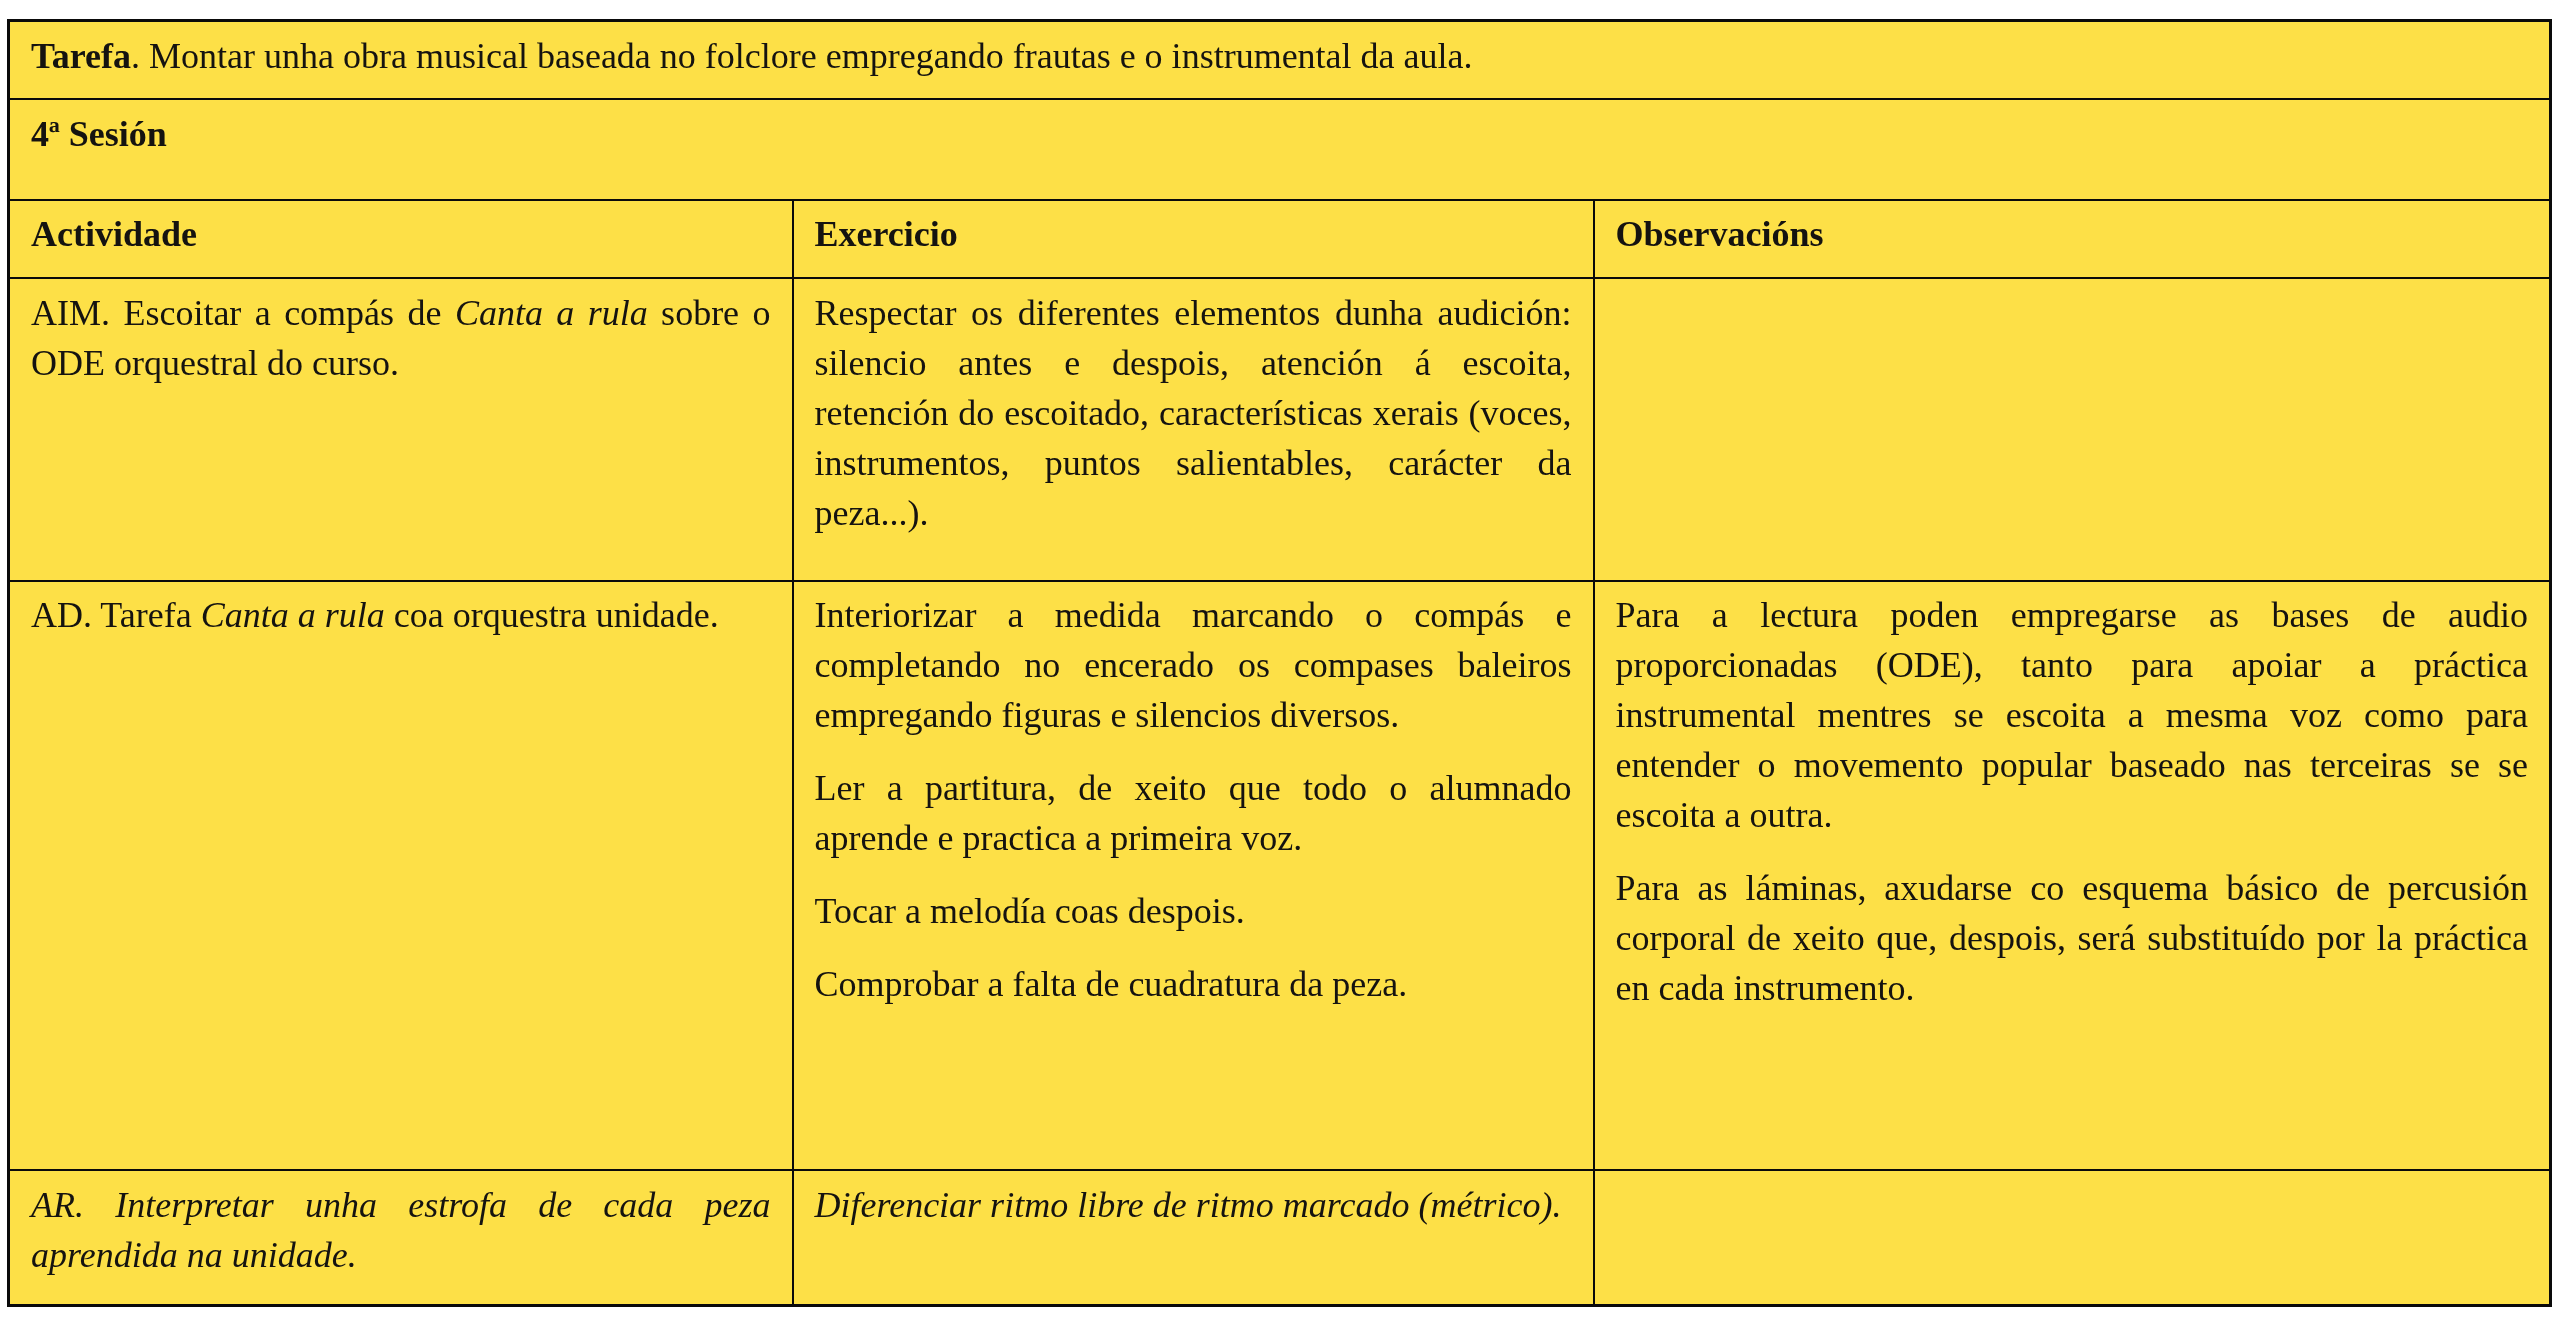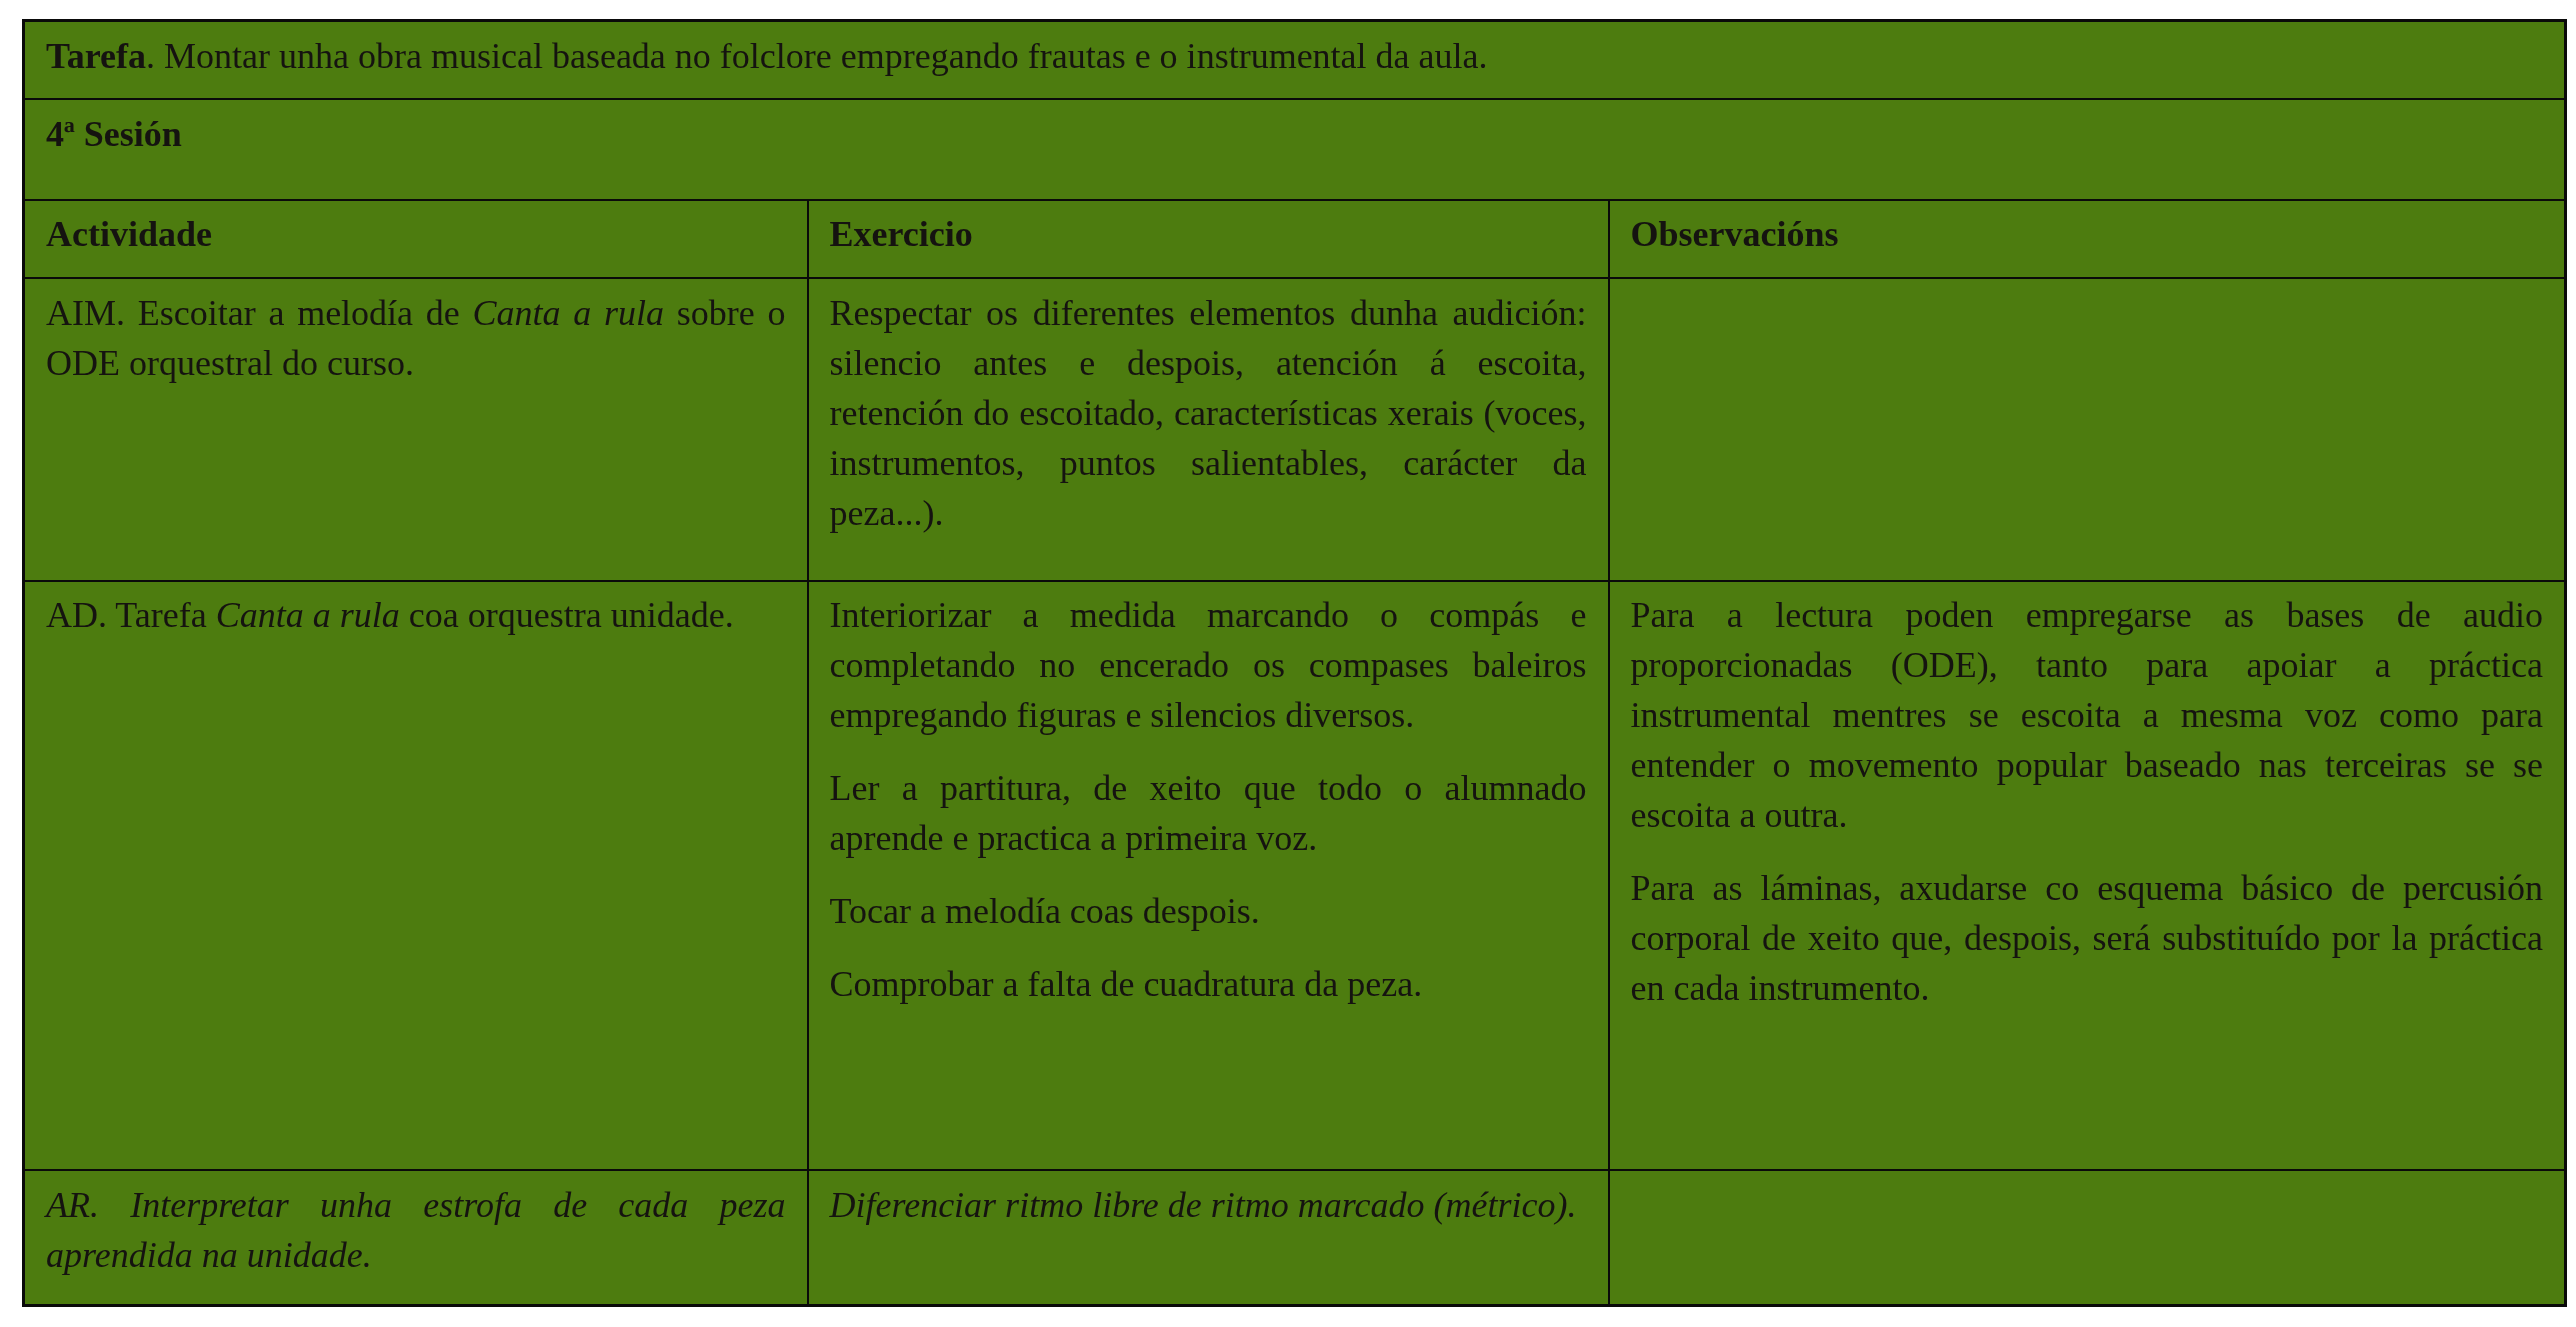--- a/index.html
+++ b/index.html
@@ -10,27 +10,27 @@
   .page {
     position: relative;
     width: 2576px;
     height: 1328px;
     background: #ffffff;
     font-family: "Liberation Serif", "DejaVu Serif", serif;
     color: #151310;
   }
   table.plan {
     position: absolute;
-    left: 22px;
+    left: 7px;
     top: 19.4px;
     width: 2542px;
     height: 1288px;
     border-collapse: collapse;
     table-layout: fixed;
-    background: #4d7c0f;
+    background: #fde047;
   }
   table.plan td {
     border: 2.7px solid #0a0a0a;
     vertical-align: top;
     padding: 8.8px 21px 7px 21px;
     font-size: 36px;
     line-height: 50px;
     text-align: justify;
   }
   table.plan {
@@ -84,21 +84,21 @@
     </tr>
 
     <tr style="height:69px;margin-top:20px;">
       <td class="header-cell">Actividade</td>
       <td class="header-cell">Exercicio</td>
       <td class="header-cell">Observacións</td>
     </tr>
 
     <tr style="height:265px;">
       <td>
-        <p><span>AIM. Escoitar a melodía de </span><span class="it">Canta a rula</span><span> sobre o ODE orquestral do curso.</span></p>
+        <p><span>AIM. Escoitar a compás de </span><span class="it">Canta a rula</span><span> sobre o ODE orquestral do curso.</span></p>
       </td>
       <td>
         <p>Respectar os diferentes elementos dunha audición: silencio antes e despois, atención á escoita, retención do escoitado, características xerais (voces, instrumentos, puntos salientables, carácter da peza...).</p>
       </td>
       <td></td>
     </tr>
 
     <tr style="height:521px;">
       <td>
         <p><span>AD. Tarefa </span><span class="it">Canta a rula</span><span> coa orquestra unidade.</span></p>

